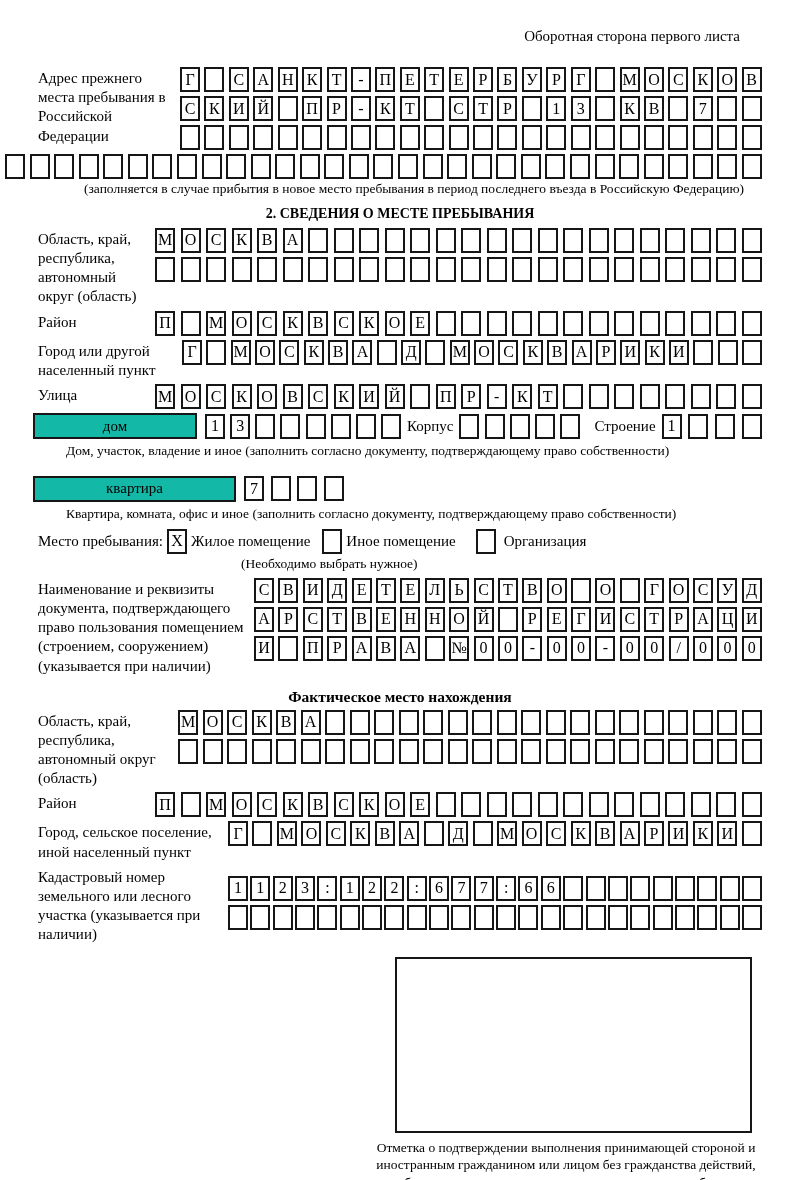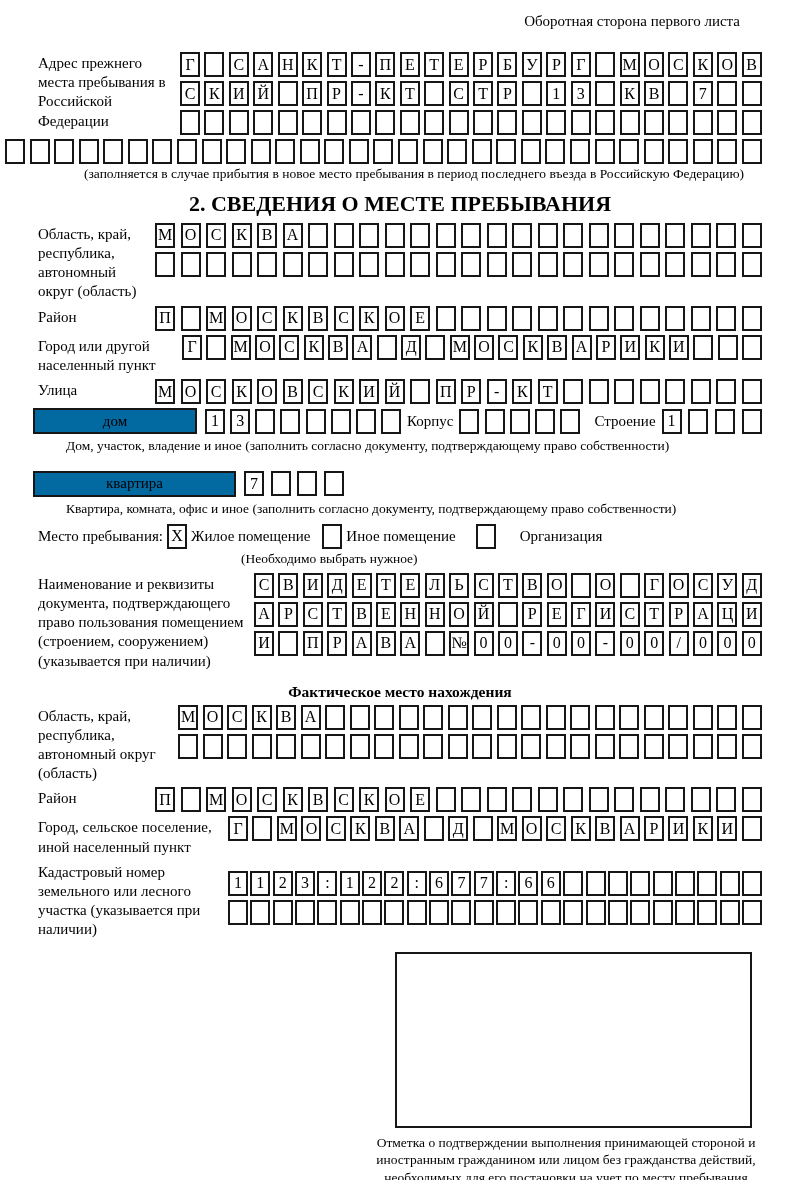--- a/index.html
+++ b/index.html
@@ -1,42 +1,42 @@
 <!DOCTYPE html>
 <html><head>
 <meta charset="utf-8">
 <style>
   html,body{margin:0;padding:0;background:#fff;}
   .page{
     position:relative;width:800px;height:1180px;background:#ffffff;
     font-family:"Liberation Serif", serif;color:#000;overflow:hidden;box-sizing:border-box;
-    padding-top:13px;
+    padding-top:28px;
   }
   .hdr{ text-align:right; padding-right:60px; font-size:15px; }
   .content{ margin:0 38px; }
   .frow{ display:flex; align-items:flex-start; margin-bottom:4px; }
   .lbl{ font-size:15px; line-height:1.28; flex-shrink:0; padding-top:2px; }
   .col{ display:flex; flex-direction:column; gap:4px; }
   .cells{ display:flex; justify-content:space-between; }
   .cell{
     width:20px; height:25px; box-sizing:border-box; border:2px solid #161616;
     display:flex; align-items:center; justify-content:center;
     font-size:16px; line-height:1; background:#fff; flex-shrink:0;
   }
   .w142{width:142px}.w117{width:117px}.w144{width:144px}.w216{width:216px}
   .w140{width:140px}.w190{width:190px}
   .cw582{width:582px}.cw757{width:757px}.cw607{width:607px}.cw580{width:580px}
   .cw508{width:508px}.cw584{width:584px}.cw534{width:534px}
   .caption{ font-size:13.5px; line-height:1.25;margin-left:28px; }
   .center{ text-align:center; }
-  .sec-title{ text-align:center; font-weight:bold; font-size:22px; margin:8px 0 6px 0; }
+  .sec-title{ text-align:center; font-weight:bold; font-size:14px; margin:8px 0 6px 0; }
   .sub-title{ text-align:center; font-weight:bold; font-size:15.5px; margin:12px 0 4px 0; }
   .widebox{
     box-sizing:border-box; border:2px solid #161616; height:26px;
-    display:flex; align-items:center; justify-content:center; font-size:15px; background:#0369a1; flex-shrink:0;
+    display:flex; align-items:center; justify-content:center; font-size:15px; background:#14b8a6; flex-shrink:0;
   }
   .houserow{ margin-left:-5px; align-items:center; }
   .houserow .midlbl{ font-size:15px; padding:0 6px; white-space:nowrap; }
   .stayrow{ display:flex; align-items:center; gap:4px; font-size:15px; margin:6px 0 2px 0; }
   .staynote{ font-size:13.5px; margin:0 0 6px 203px; }
   .notes-block{ margin:2px 0 6px 0; }
   .stamp-box{
     box-sizing:border-box; margin-left:357px; margin-top:12px;
     width:357px; height:176px; border:2px solid #161616; background:#fff;
   }
@@ -368,21 +368,21 @@
           <span class="cell">X</span>
         </span>
       <span>Жилое помещение</span>
       <span class="cells" style="margin-left:8px">
           <span class="cell"></span>
         </span>
       <span>Иное помещение</span>
       <span class="cells" style="margin-left:16px">
           <span class="cell"></span>
         </span>
-      <span style="margin-left:20px">Организация</span>
+      <span style="margin-left:4px">Организация</span>
     </div>
     <div class="staynote">(Необходимо выбрать нужное)</div>
 
     <div class="frow">
       <div class="lbl w216">Наименование и реквизиты документа, подтверждающего право пользования помещением (строением, сооружением) (указывается при наличии)</div>
       <div class="col">
         <div class="cells cw508">
             <span class="cell">С</span>
             <span class="cell">В</span>
             <span class="cell">И</span>

